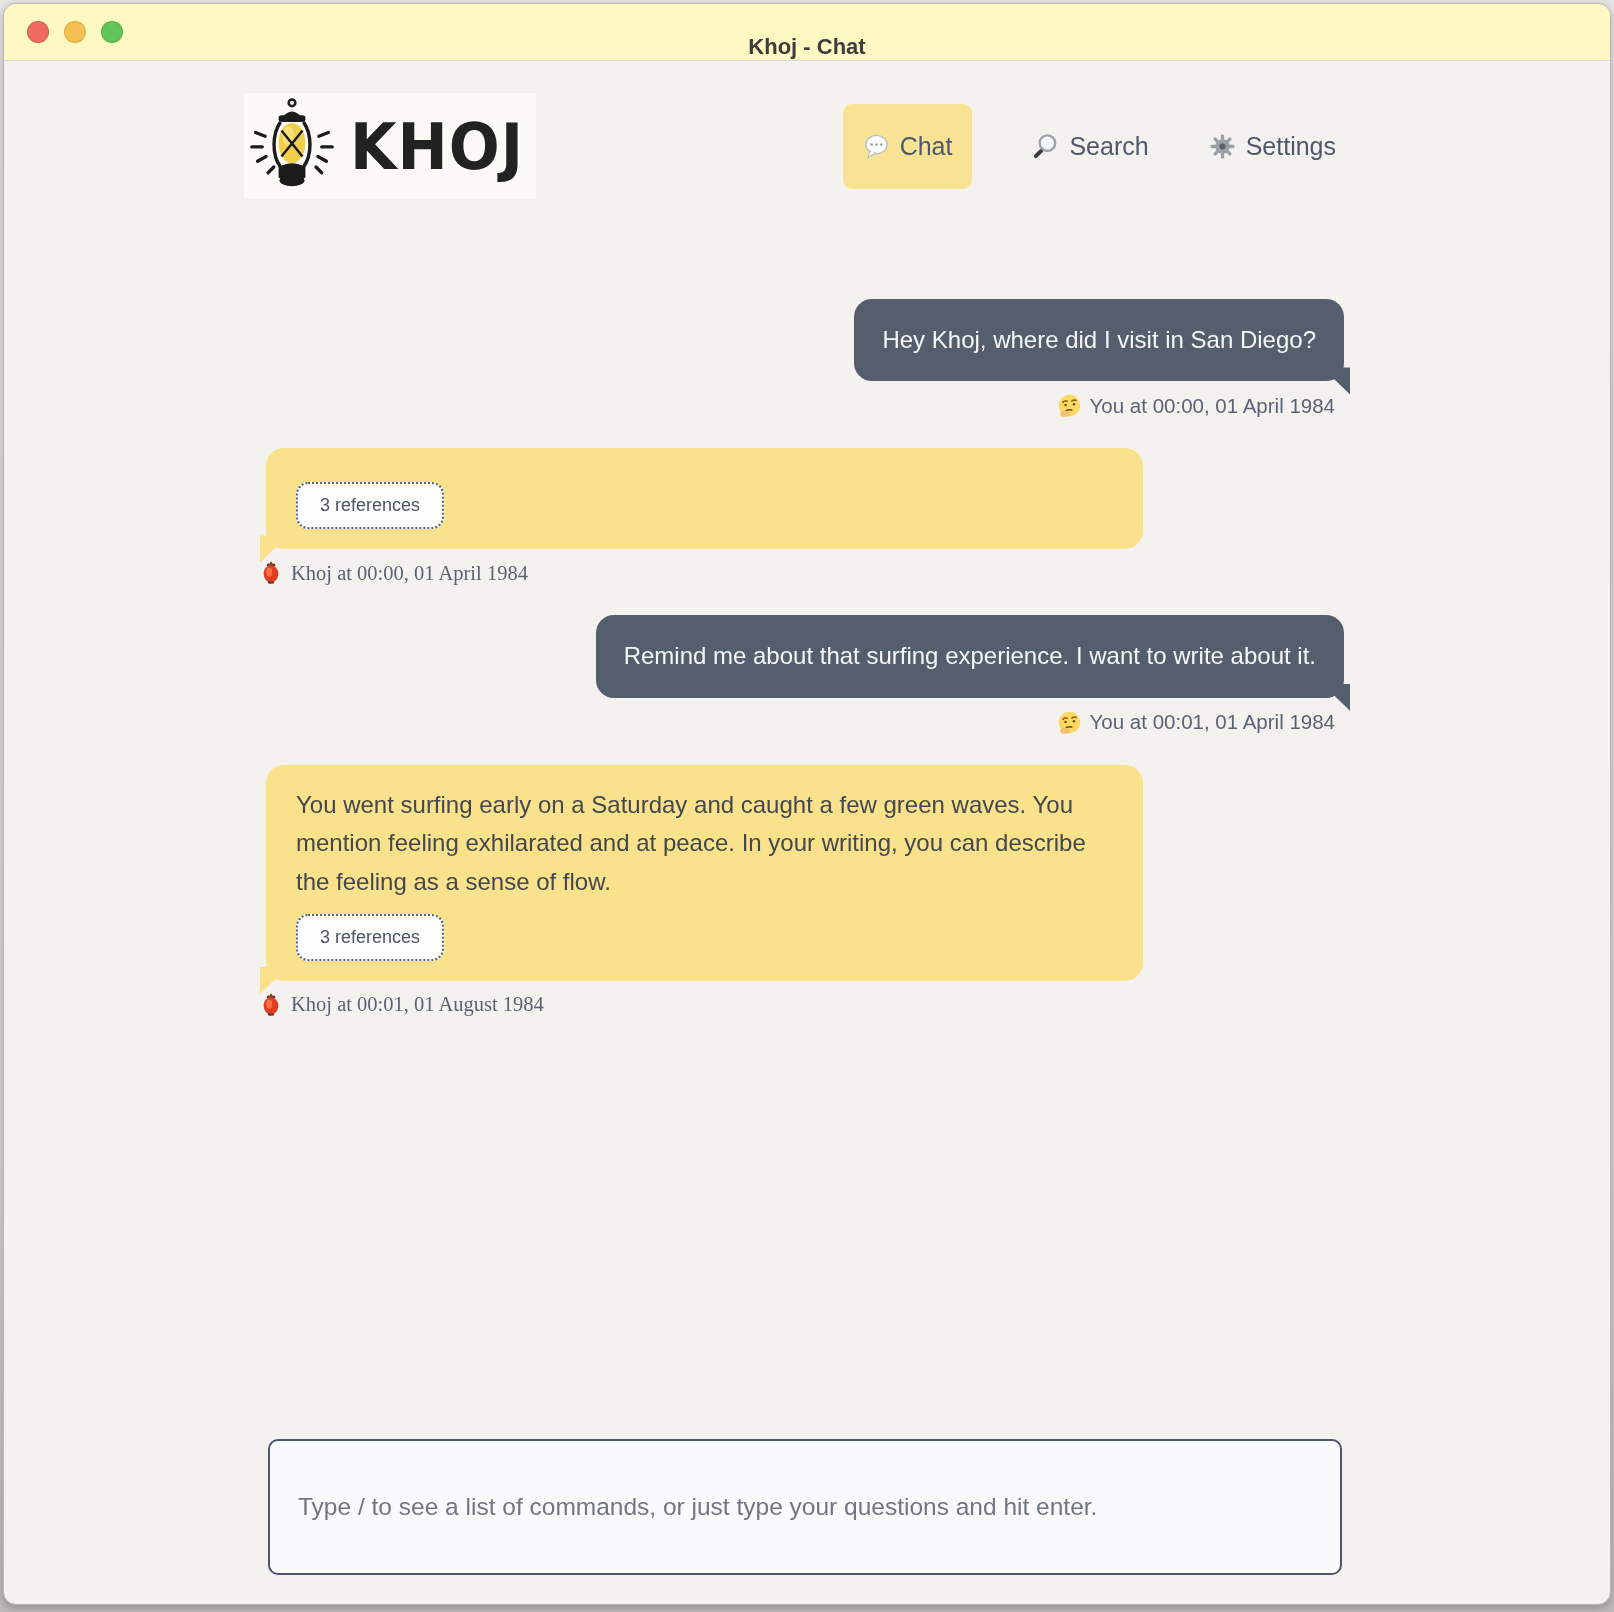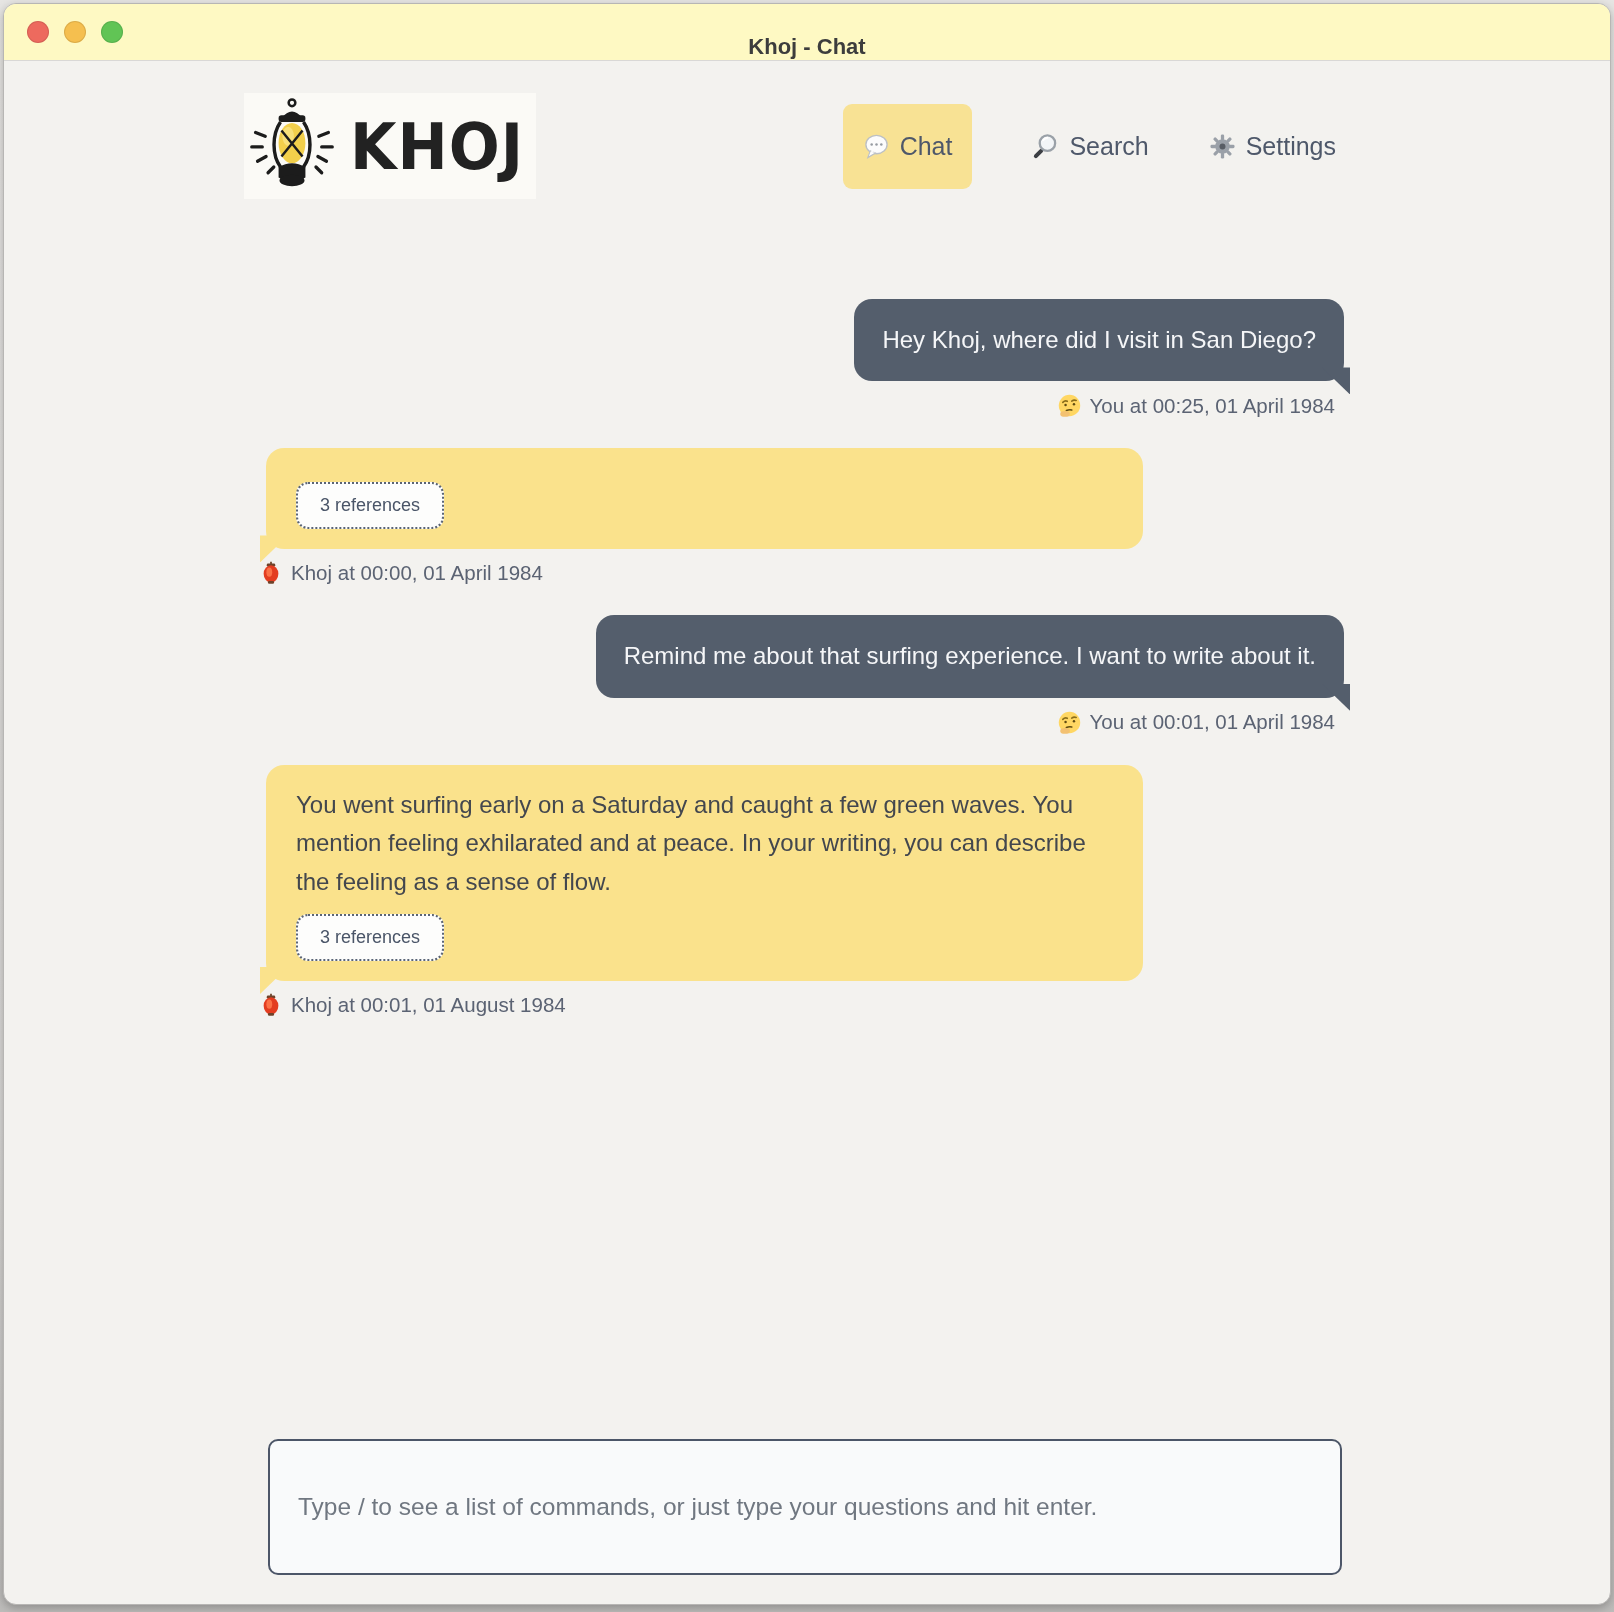--- a/index.html
+++ b/index.html
@@ -52,21 +52,21 @@
     background:#fae28c;clip-path:polygon(0 0,0 100%,100% 0);
   }
   .bubble.khoj p{margin:0;}
   .refs{
     margin-top:13px;display:inline-block;background:#fdfdfc;color:#4a5568;
     border:2px dotted #5a6475;border-radius:12px;padding:11px 22px;
     font-size:18px;font-family:inherit;cursor:pointer;
   }
   .meta{margin-top:12px;display:flex;align-items:center;gap:8px;font-size:20.5px;color:#5b6373;}
   .msg-group.user .meta{margin-right:9px;}
-  .msg-group.khoj .meta{margin-left:-7px;}
+  .msg-group.khoj .meta{margin-left:-7px;font-family:Liberation Serif, serif;}
   .micon{display:flex;align-items:center;}
   
   .input-row{flex:0 0 auto;padding:0 268px 0 264px;margin-bottom:29px;}
   .chat-input{
     width:100%;box-sizing:border-box;height:136px;
     border:2px solid #4c5668;border-radius:10px;background:#f9fafb;
     font-size:24.5px;color:#3f4550;padding:0 28px;outline:none;
     font-family:"Liberation Sans","DejaVu Sans",sans-serif;
   }
   .chat-input::placeholder{color:#707781;opacity:1;}
@@ -173,21 +173,21 @@
             <svg width="25" height="25" viewBox="0 0 28 28">
               <circle cx="14" cy="14" r="12" fill="#ffd763"></circle>
               <path d="M6.5 10.5 Q9 8 11.5 9.3" stroke="#8a6d1a" stroke-width="1.8" fill="none" stroke-linecap="round"></path>
               <path d="M16.5 9 Q19 7.2 21.5 8.4" stroke="#8a6d1a" stroke-width="1.8" fill="none" stroke-linecap="round"></path>
               <circle cx="9.6" cy="13.4" r="1.4" fill="#5f4b12"></circle>
               <circle cx="19" cy="12.6" r="1.4" fill="#5f4b12"></circle>
               <path d="M10.5 19.6 Q13.5 18.3 16.5 19" stroke="#5f4b12" stroke-width="1.8" fill="none" stroke-linecap="round"></path>
               <ellipse cx="9" cy="23.4" rx="5.4" ry="3.2" fill="#f3c171"></ellipse>
             </svg>
           </span>
-          <span>You at 00:25, 01 April 1984</span>
+          <span>You at 00:00, 01 April 1984</span>
         </div>
       </div>
 
       <div class="msg-group khoj">
         <div class="bubble khoj">
           <button class="refs">3 references</button>
         </div>
         <div class="meta">
           <span class="micon">
             <svg width="24" height="24" viewBox="0 0 28 28">

